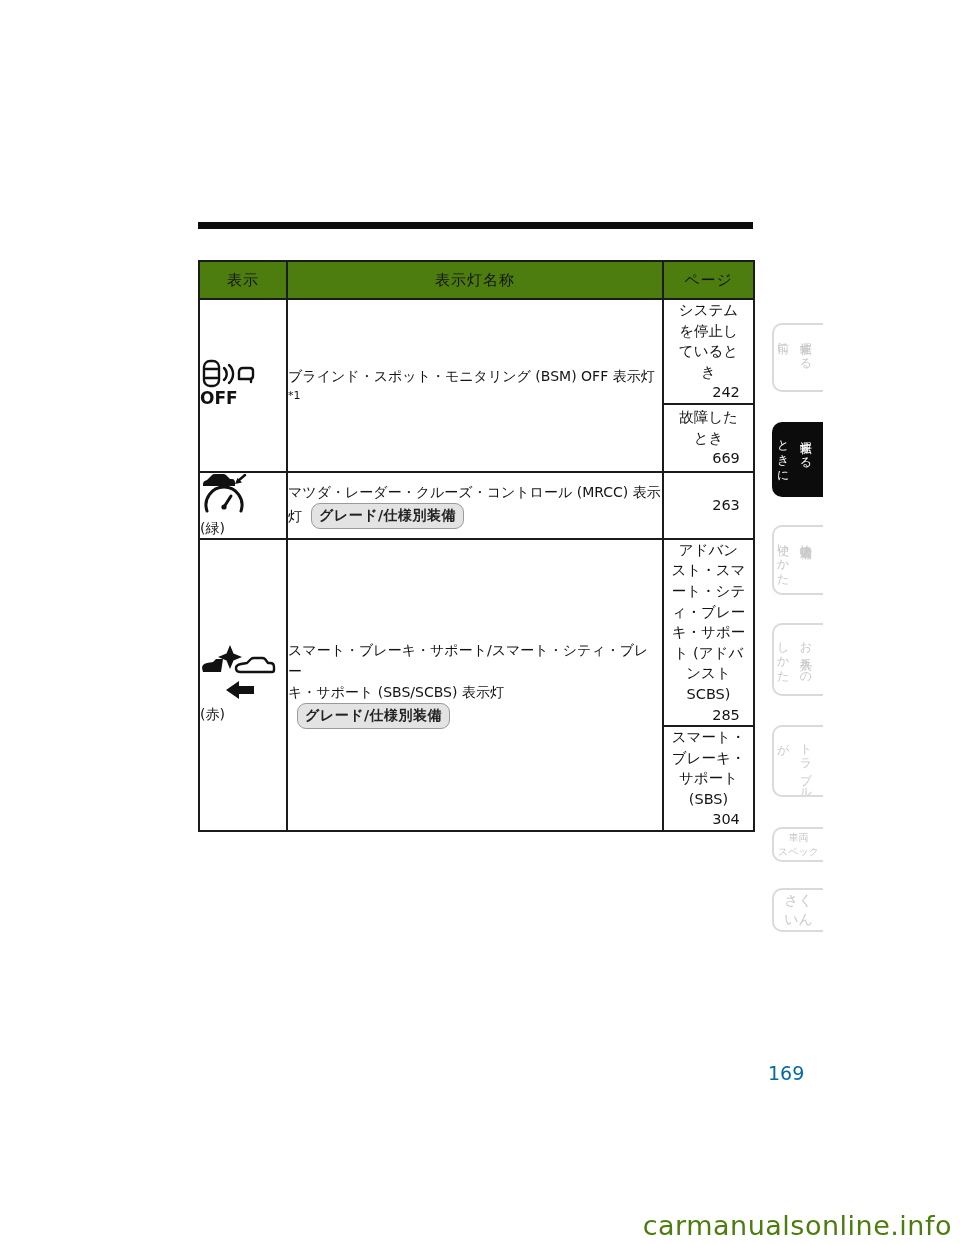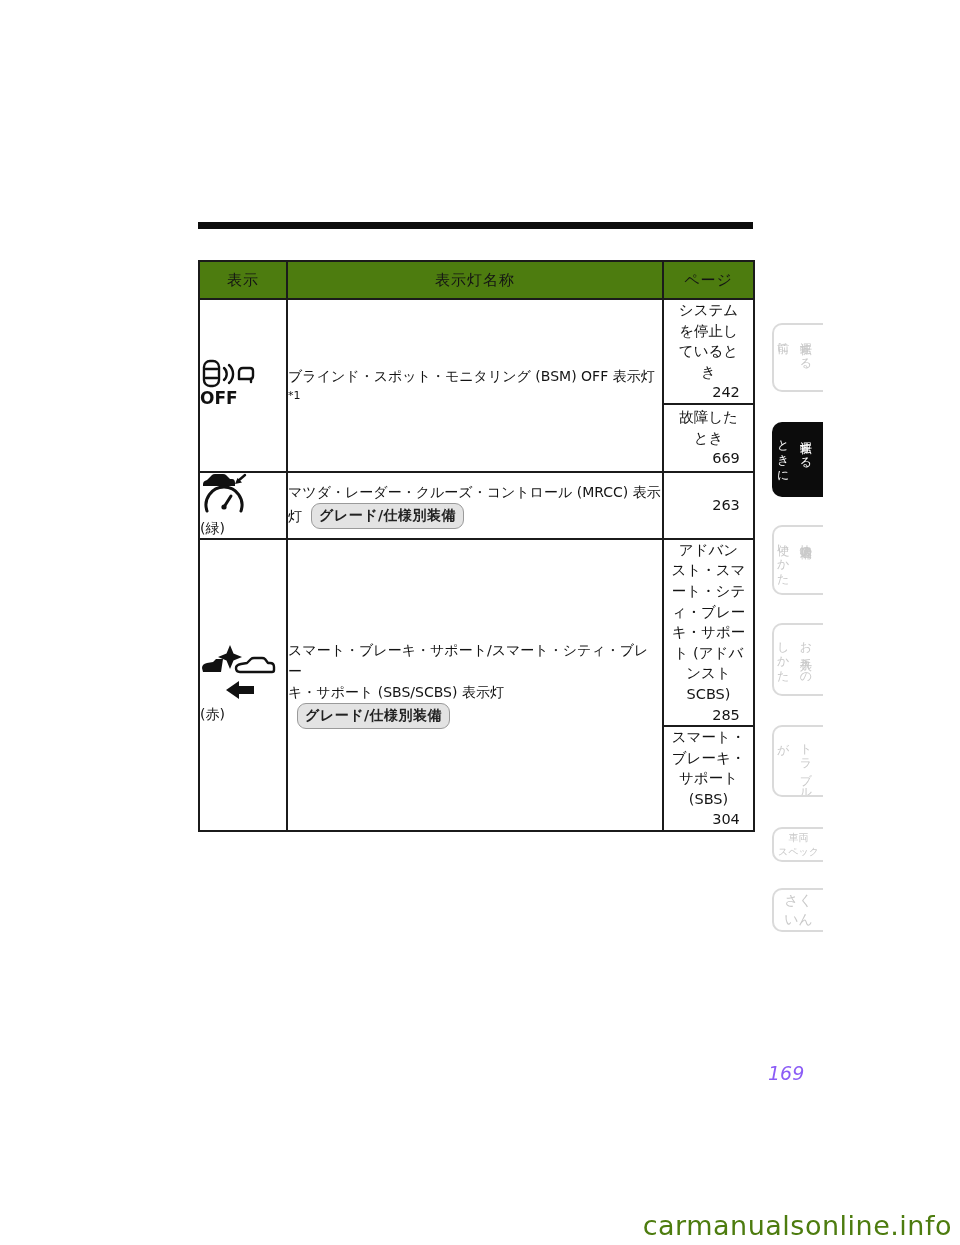--- a/index.html
+++ b/index.html
@@ -38,21 +38,21 @@
            white-space:pre-line; line-height:1.35; }
   .tab.active { background:#0c0c0c; border-color:#0c0c0c; color:#ffffff; }
   .tab1 { top:323px; height:69px; }
   .tab2 { top:422px; height:75px; }
   .tab3 { top:525px; height:70px; }
   .tab4 { top:623px; height:73px; }
   .tab5 { top:725px; height:72px; }
   .tab6 { top:827px; height:35px; font-size:10px; }
   .tab7 { top:888px; height:44px; font-size:14px; }
 
-  .page-number { position:absolute; left:768px; top:1062px; font-size:19px; color:#8b5cf6;font-style:italic; }
+  .page-number { position:absolute; left:768px; top:1062px; font-size:19px; color:#0369a1; }
   .watermark { position:absolute; right:8px; top:1210px; font-size:27px; color:#4d7c0f; letter-spacing:0.5px; }
 
   svg .st { stroke:#111; stroke-width:2.4; fill:none; stroke-linecap:round; stroke-linejoin:round; }
   svg .fl { fill:#111; stroke:none; }
 </style>
 </head>
 <body>
 
 <div class="page">
 

